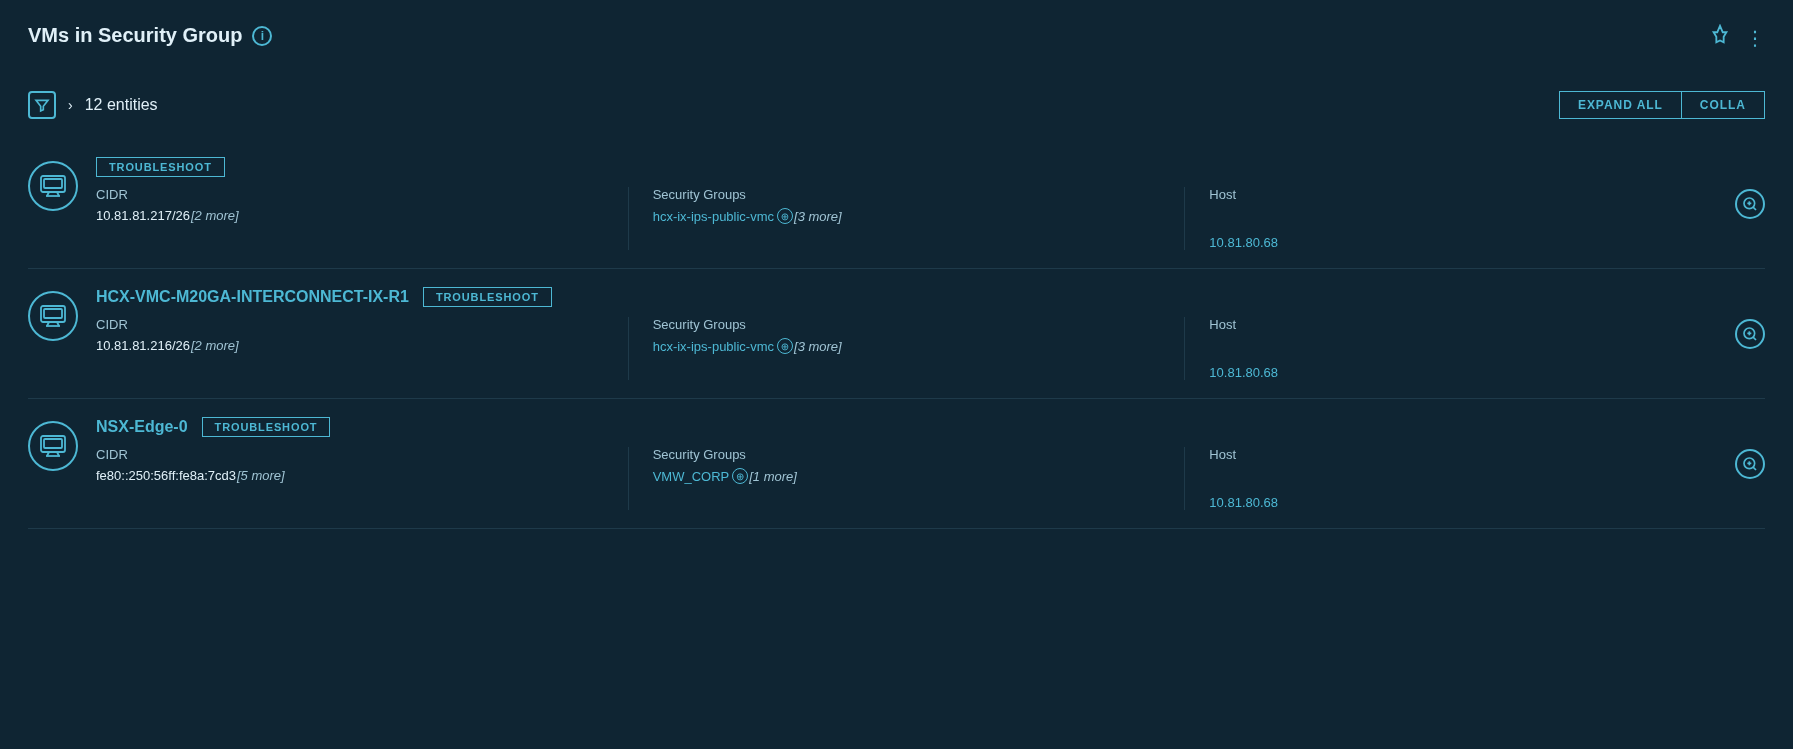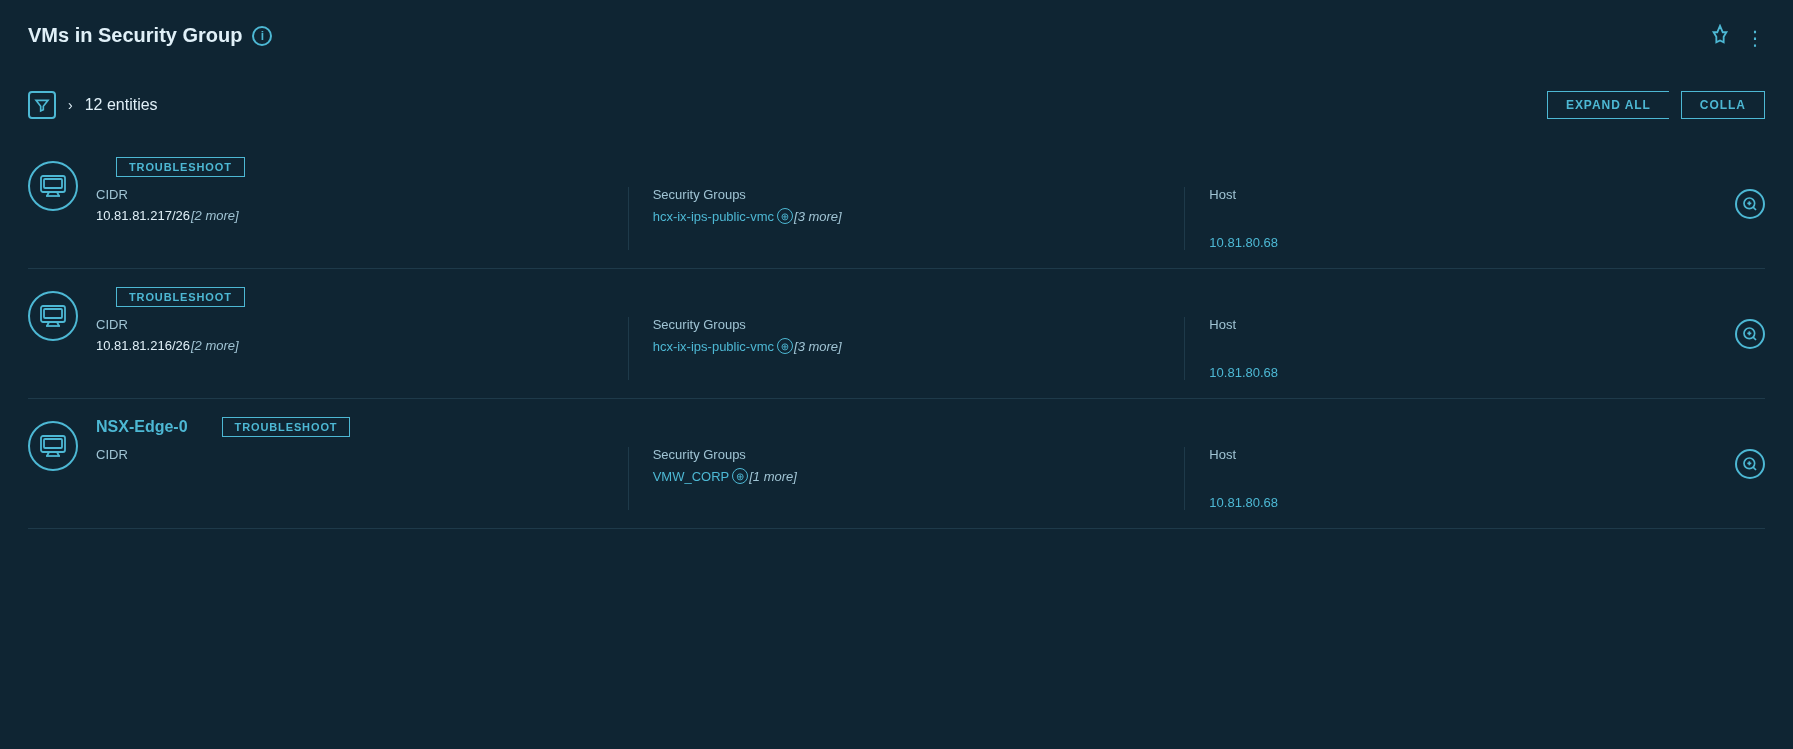--- a/index.html
+++ b/index.html
@@ -101,21 +101,21 @@
     .entity-count {
       font-size: 16px;
       color: #e0f0f8;
       font-weight: 500;
       text-align: right;
     }
 
     .toolbar-right {
       display: flex;
       align-items: center;
-      gap: 12px;
+      gap: 0;
       position: relative;
     }
 
     .btn-expand, .btn-collapse {
       border: 1px solid #4db8d4;
       background: transparent;
       color: #4db8d4;
       padding: 6px 18px;
       font-size: 12px;
       font-weight: 700;
@@ -174,21 +174,20 @@
 
     .troubleshoot-btn {
       border: 1px solid #4db8d4;
       background: transparent;
       color: #4db8d4;
       padding: 3px 12px;
       font-size: 11px;
       font-weight: 700;
       letter-spacing: 0.08em;
       cursor: pointer;
-      margin-left: 20px;
     }
 
     .vm-details {
       display: flex;
       gap: 0;
     }
 
     .detail-section {
       flex: 1;
       padding-right: 12px;
@@ -356,20 +355,21 @@
         <svg width="26" height="22" viewBox="0 0 26 22" fill="none" stroke="#4db8d4" stroke-width="1.8">
           <rect x="1" y="1" width="24" height="16" rx="2"></rect>
           <line x1="9" y1="17" x2="7" y2="21"></line>
           <line x1="17" y1="17" x2="19" y2="21"></line>
           <line x1="6" y1="21" x2="20" y2="21"></line>
           <rect x="4" y="4" width="18" height="9" rx="1"></rect>
         </svg>
       </div>
       <div class="vm-content">
         <div class="vm-name-row">
+          <span class="vm-name">HCX-VMC-M20GA-INTERCONNECT-IX-R1</span>
           <button class="troubleshoot-btn">TROUBLESHOOT</button>
         </div>
         <div class="vm-details">
           <div class="detail-section">
             <div class="detail-label">CIDR</div>
             <div class="detail-value">
               <span>10.81.81.216/26</span>
               <span class="more-text">[2 more]</span>
             </div>
           </div>
@@ -410,20 +410,24 @@
         </svg>
       </div>
       <div class="vm-content">
         <div class="vm-name-row">
           <span class="vm-name">NSX-Edge-0</span>
           <button class="troubleshoot-btn">TROUBLESHOOT</button>
         </div>
         <div class="vm-details">
           <div class="detail-section">
             <div class="detail-label">CIDR</div>
+            <div class="detail-value">
+              <span>fe80::250:56ff:fe8a:7cd3</span>
+              <span class="more-text">[5 more]</span>
+            </div>
           </div>
           <div class="detail-section">
             <div class="detail-label">Security Groups</div>
             <div class="detail-value">
               <span class="detail-link">VMW_CORP</span>
               <span class="at-icon">⊕</span>
               <span class="more-text">[1 more]</span>
             </div>
           </div>
           <div class="detail-section">

